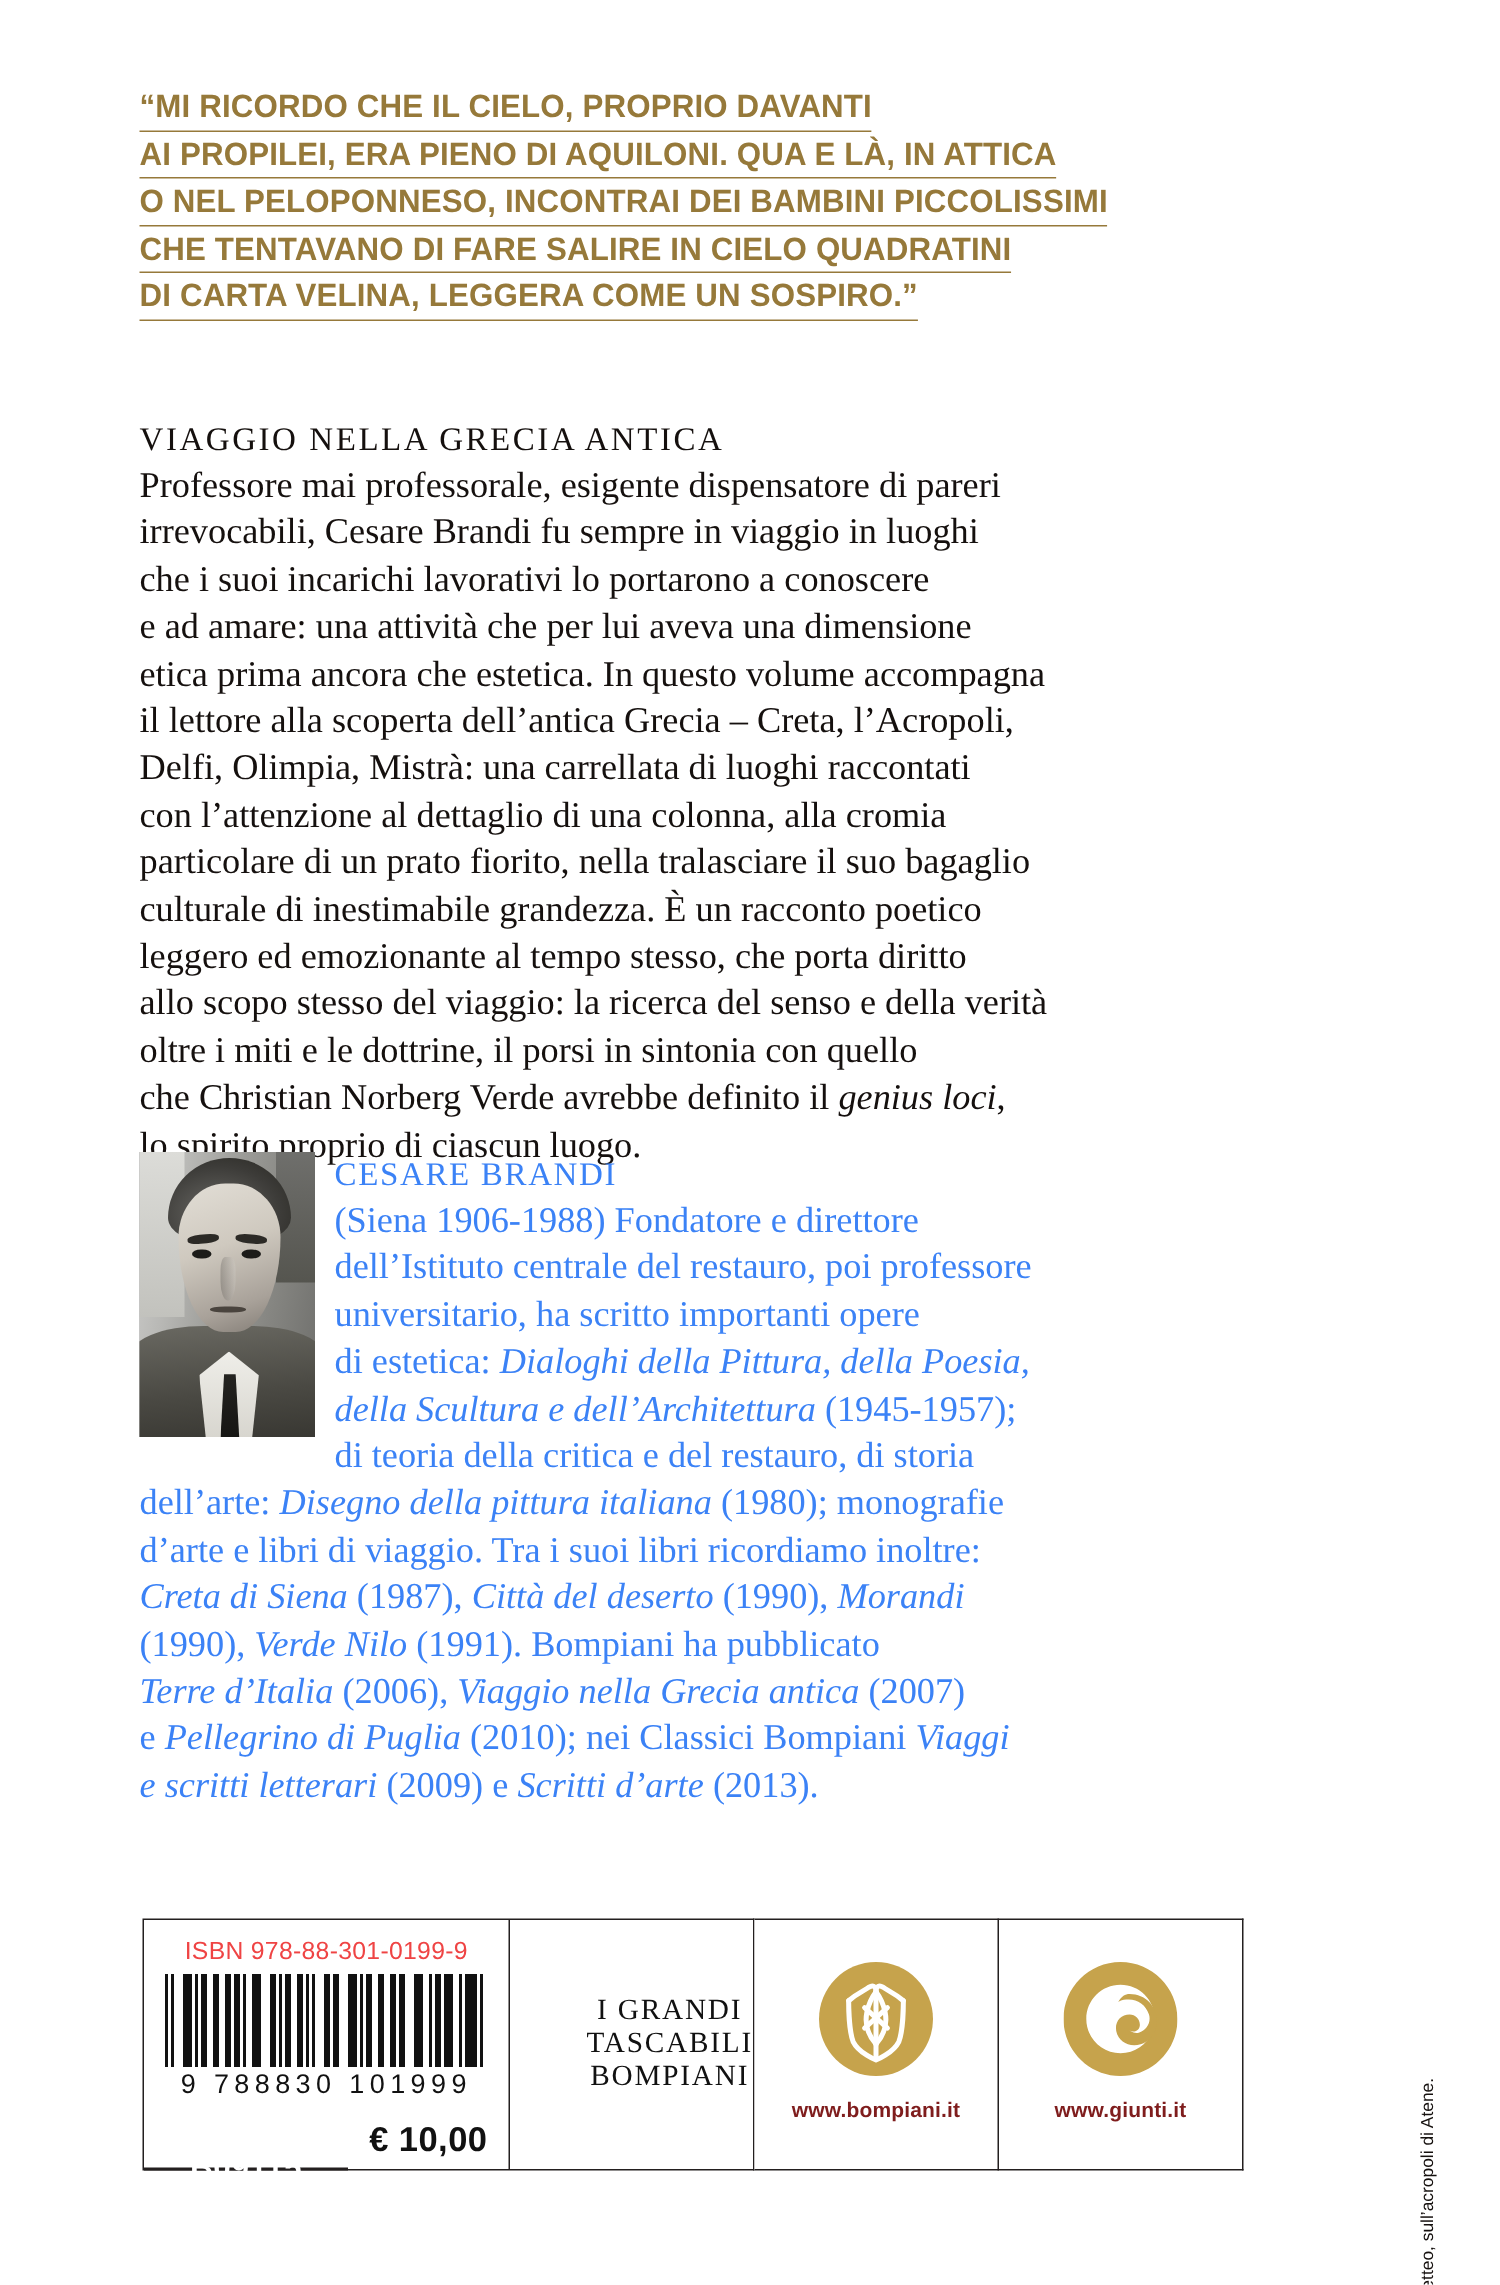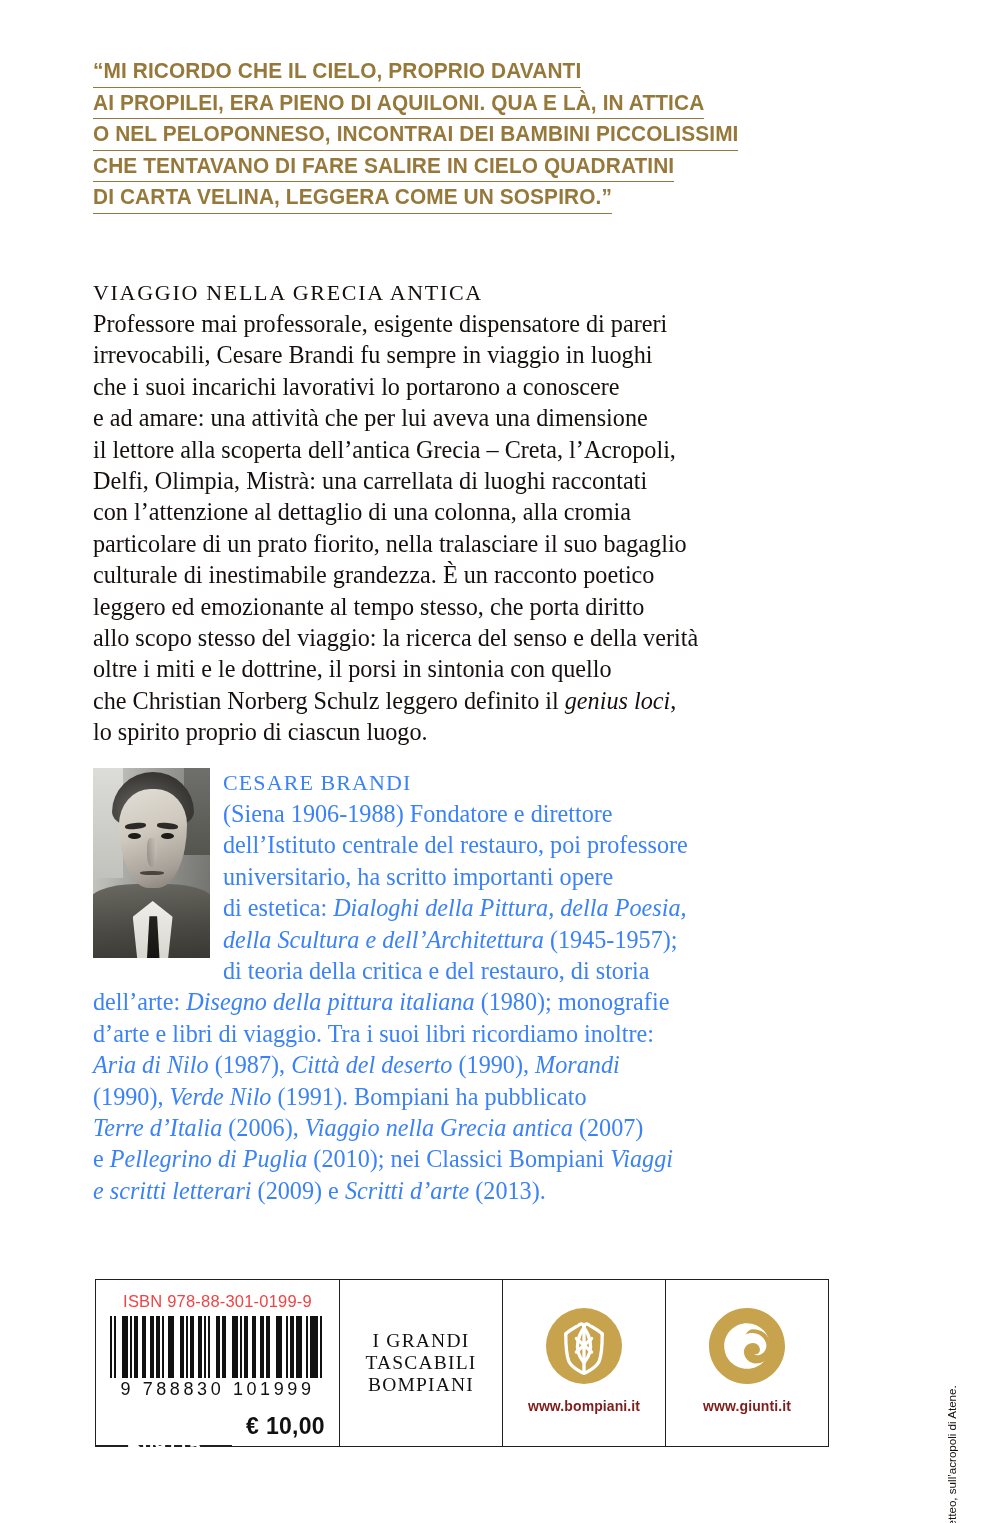--- a/index.html
+++ b/index.html
@@ -246,21 +246,21 @@
     font-weight: bold;
     font-size: 23px;
     color: #111;
     letter-spacing: 0.3px;
   }
   #imprint-cell {
     width: 163px;
     border-left: 0;
     display: flex;
     align-items: center;
-    justify-content: center;
+    justify-content: flex-end;
   }
   #imprint-text {
     font-family: "Liberation Serif", serif;
     font-size: 19.5px;
     line-height: 22px;
     letter-spacing: 1.2px;
     text-align: center;
     color: #111;
   }
   #imprint-text span { display: block; white-space: nowrap; }
@@ -311,29 +311,30 @@
   <span class="quote-line">CHE TENTAVANO DI FARE SALIRE IN CIELO QUADRATINI</span>
   <span class="quote-line">DI CARTA VELINA, LEGGERA COME UN SOSPIRO.”</span>
 </div>
 
 <div id="blurb-block">
   <span id="blurb-title">VIAGGIO NELLA GRECIA ANTICA</span>
   <span class="blurb-line">Professore mai professorale, esigente dispensatore di pareri</span>
   <span class="blurb-line">irrevocabili, Cesare Brandi fu sempre in viaggio in luoghi</span>
   <span class="blurb-line">che i suoi incarichi lavorativi lo portarono a conoscere</span>
   <span class="blurb-line">e ad amare: una attività che per lui aveva una dimensione</span>
+  <span class="blurb-line">etica prima ancora che estetica. In questo volume accompagna</span>
   <span class="blurb-line">il lettore alla scoperta dell’antica Grecia – Creta, l’Acropoli,</span>
   <span class="blurb-line">Delfi, Olimpia, Mistrà: una carrellata di luoghi raccontati</span>
   <span class="blurb-line">con l’attenzione al dettaglio di una colonna, alla cromia</span>
   <span class="blurb-line">particolare di un prato fiorito, nella tralasciare il suo bagaglio</span>
   <span class="blurb-line">culturale di inestimabile grandezza. È un racconto poetico</span>
   <span class="blurb-line">leggero ed emozionante al tempo stesso, che porta diritto</span>
   <span class="blurb-line">allo scopo stesso del viaggio: la ricerca del senso e della verità</span>
   <span class="blurb-line">oltre i miti e le dottrine, il porsi in sintonia con quello</span>
-  <span class="blurb-line"><span>che Christian Norberg Schulz leggero definito il </span><i>genius loci</i><span>,</span></span>
+  <span class="blurb-line"><span>che Christian Norberg Verde avrebbe definito il </span><i>genius loci</i><span>,</span></span>
   <span class="blurb-line">lo spirito proprio di ciascun luogo.</span>
 </div>
 
 <div id="bio-block">
   <div id="author-photo">
     <div class="ph-bg"></div>
     <div class="ph-wallL"></div>
     <div class="ph-wallR"></div>
     <div class="ph-jacket"></div>
     <div class="ph-shirt"></div>
@@ -350,21 +351,21 @@
   <div id="bio-text">
     <span id="bio-name">CESARE BRANDI</span>
     <span class="bio-line">(Siena 1906-1988) Fondatore e direttore</span>
     <span class="bio-line">dell’Istituto centrale del restauro, poi professore</span>
     <span class="bio-line">universitario, ha scritto importanti opere</span>
     <span class="bio-line"><span>di estetica: </span><i>Dialoghi della Pittura, della Poesia,</i></span>
     <span class="bio-line"><i>della Scultura e dell’Architettura</i><span> (1945-1957);</span></span>
     <span class="bio-line">di teoria della critica e del restauro, di storia</span>
     <span class="bio-line"><span>dell’arte: </span><i>Disegno della pittura italiana</i><span> (1980); monografie</span></span>
     <span class="bio-line">d’arte e libri di viaggio. Tra i suoi libri ricordiamo inoltre:</span>
-    <span class="bio-line"><i>Aria di Nilo</i><span> (1987), </span><i>Città del deserto</i><span> (1990), </span><i>Morandi</i></span>
+    <span class="bio-line"><i>Creta di Siena</i><span> (1987), </span><i>Città del deserto</i><span> (1990), </span><i>Morandi</i></span>
     <span class="bio-line"><span>(1990), </span><i>Verde Nilo</i><span> (1991). Bompiani ha pubblicato</span></span>
     <span class="bio-line"><i>Terre d’Italia</i><span> (2006), </span><i>Viaggio nella Grecia antica</i><span> (2007)</span></span>
     <span class="bio-line"><span>e </span><i>Pellegrino di Puglia</i><span> (2010); nei Classici Bompiani </span><i>Viaggi</i></span>
     <span class="bio-line"><i>e scritti letterari</i><span> (2009) e </span><i>Scritti d’arte</i><span> (2013).</span></span>
   </div>
 </div>
 
 <div id="footer">
 
   <div class="footer-cell" id="barcode-cell">

